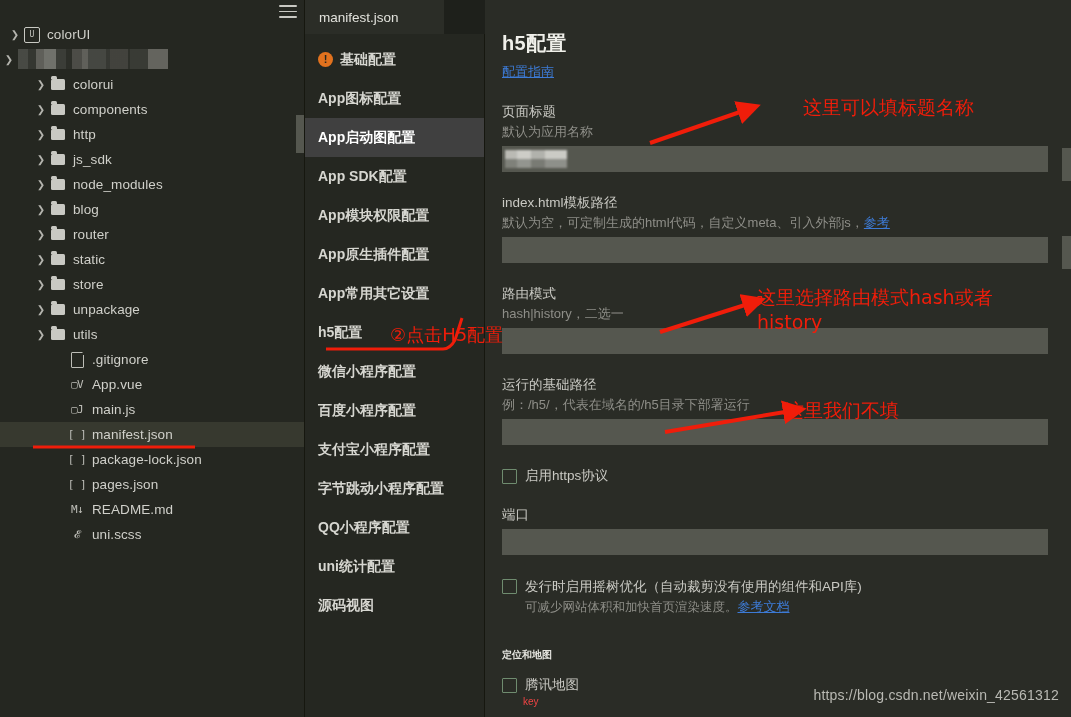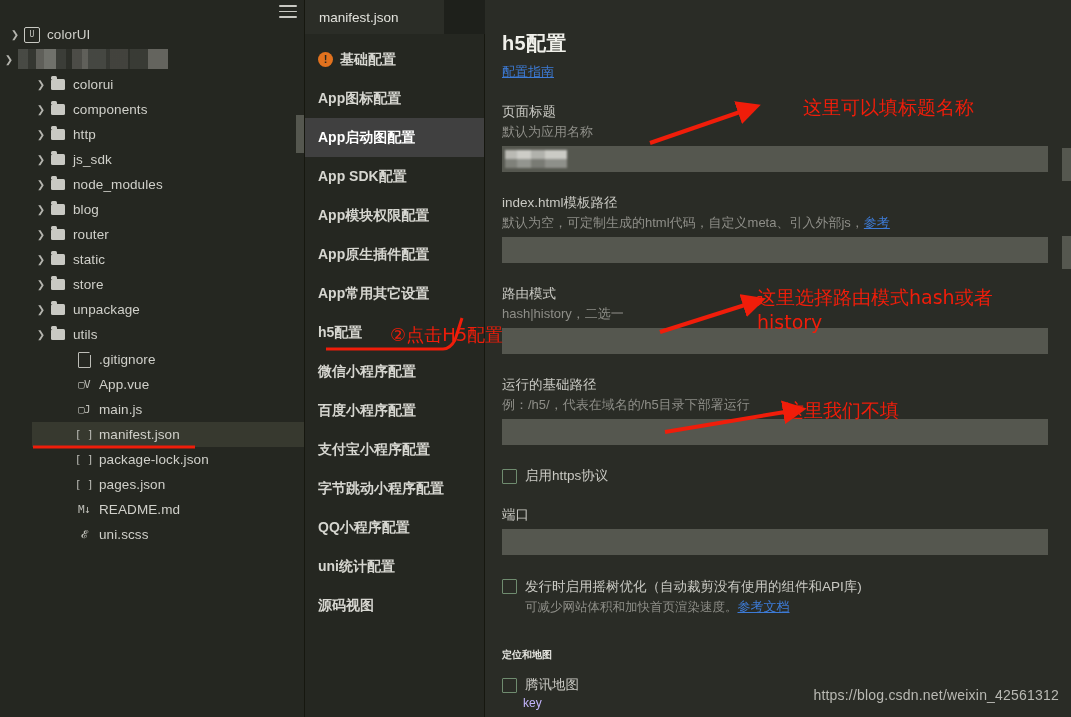--- a/index.html
+++ b/index.html
@@ -43,21 +43,21 @@
     width:14px;flex:0 0 14px;text-align:center;color:#b4b4ae;font-size:10px;
     line-height:25px;
   }
   .ico{
     width:20px;flex:0 0 20px;display:inline-flex;align-items:center;justify-content:center;
     margin-right:5px;
   }
   .lbl{color:#d0d0ca;letter-spacing:.1px;}
   .depth1{padding-left:8px;}
   .depth2{padding-left:34px;}
-  .depth3{padding-left:42px;margin-left:32px;}
+  .depth3{padding-left:67px;}
 
   
   .mosaic-row{height:25px;position:relative;}
   .mosaic{
     position:absolute;left:18px;top:2px;width:150px;height:20px;
     background:
       linear-gradient(90deg,
         #3c3e38 0 18px,#6e6e68 18px 38px,#33352f 38px 54px,#5a5a54 54px 70px,
         #3c3e38 70px 92px,#4a4a44 92px 110px,#33352f 110px 130px,#62625c 130px 150px);
     opacity:.95;
@@ -170,21 +170,21 @@
   .checkrow{display:flex;align-items:flex-start;margin-top:22px;}
   .checkbox{
     width:13px;height:13px;border:1.4px solid #6f8c6f;background:transparent;
     flex:0 0 13px;margin-right:8px;margin-top:2px;cursor:pointer;border-radius:1px;
   }
   .checklabel{font-size:13.5px;color:#c9c9c3;line-height:17px;}
   .checksub{font-size:12.5px;color:#8e8e88;margin-top:3px;}
   .section-title{
     margin-top:32px;font-size:10px;font-weight:bold;color:#e4e4de;
   }
-  .sub-key{font-size:12px;color:#c4b5fd;margin-left:21px;margin-top:3px;}
+  .sub-key{font-size:10px;color:#ef4444;margin-left:21px;margin-top:3px;}
   .main-scrollbar{
     position:absolute;right:0;width:9px;background:#55574f;cursor:pointer;
   }
 
   
   .anno{
     position:absolute;color:#f01d0a;font-size:19px;line-height:25px;
     white-space:pre-wrap;pointer-events:none;font-family:"DejaVu Sans",sans-serif;
   }
   .anno.small{font-size:18px;}

